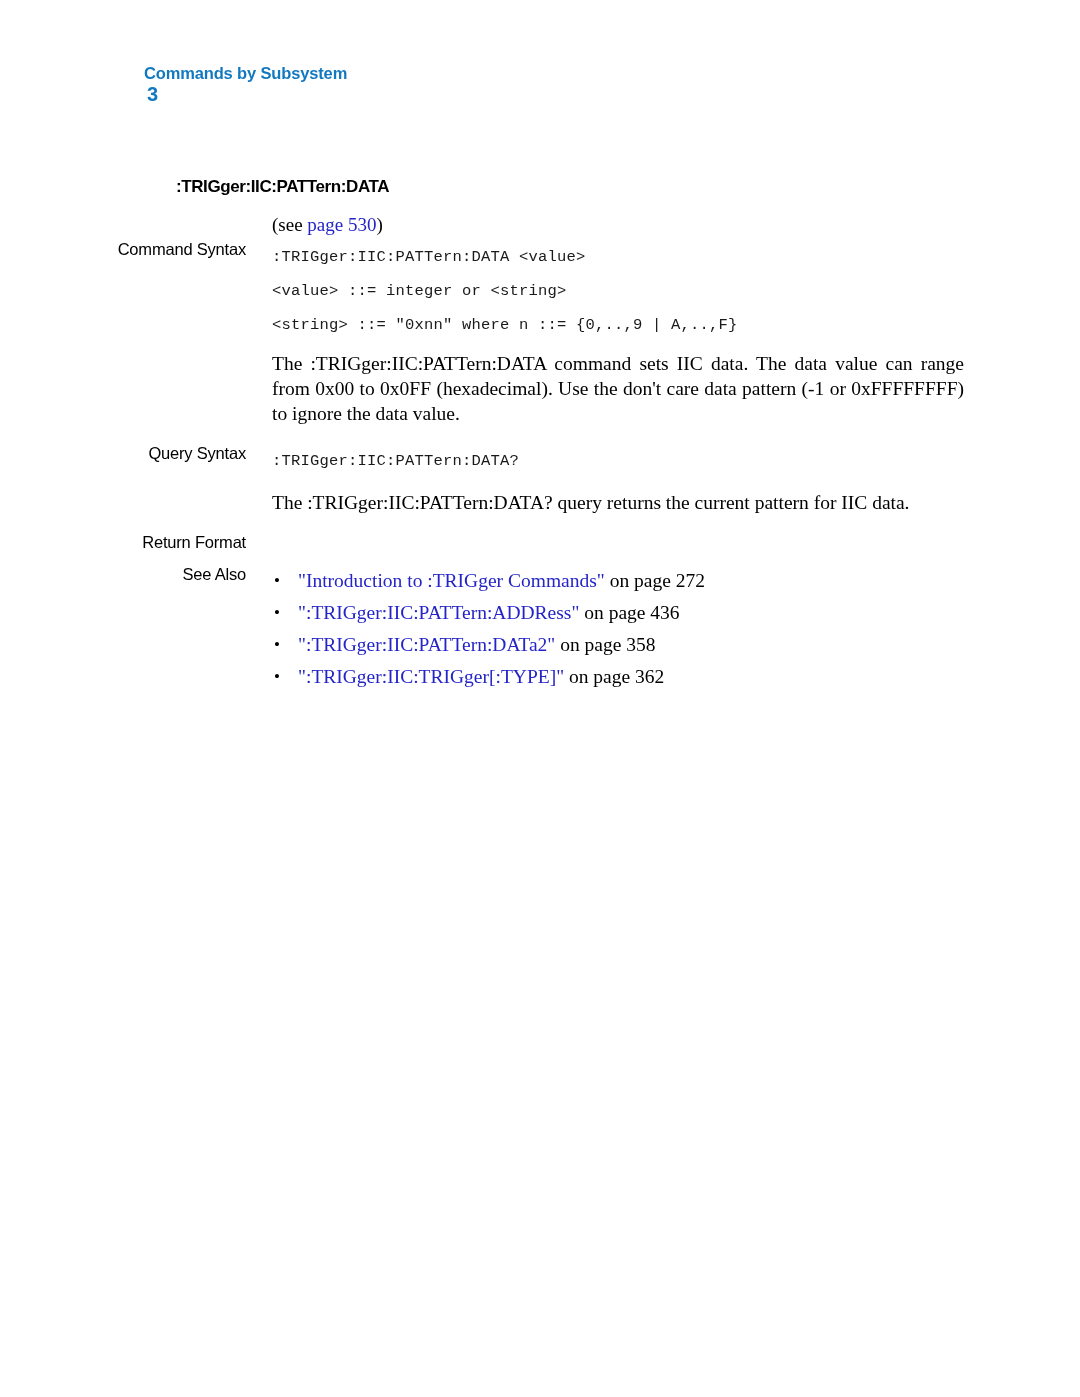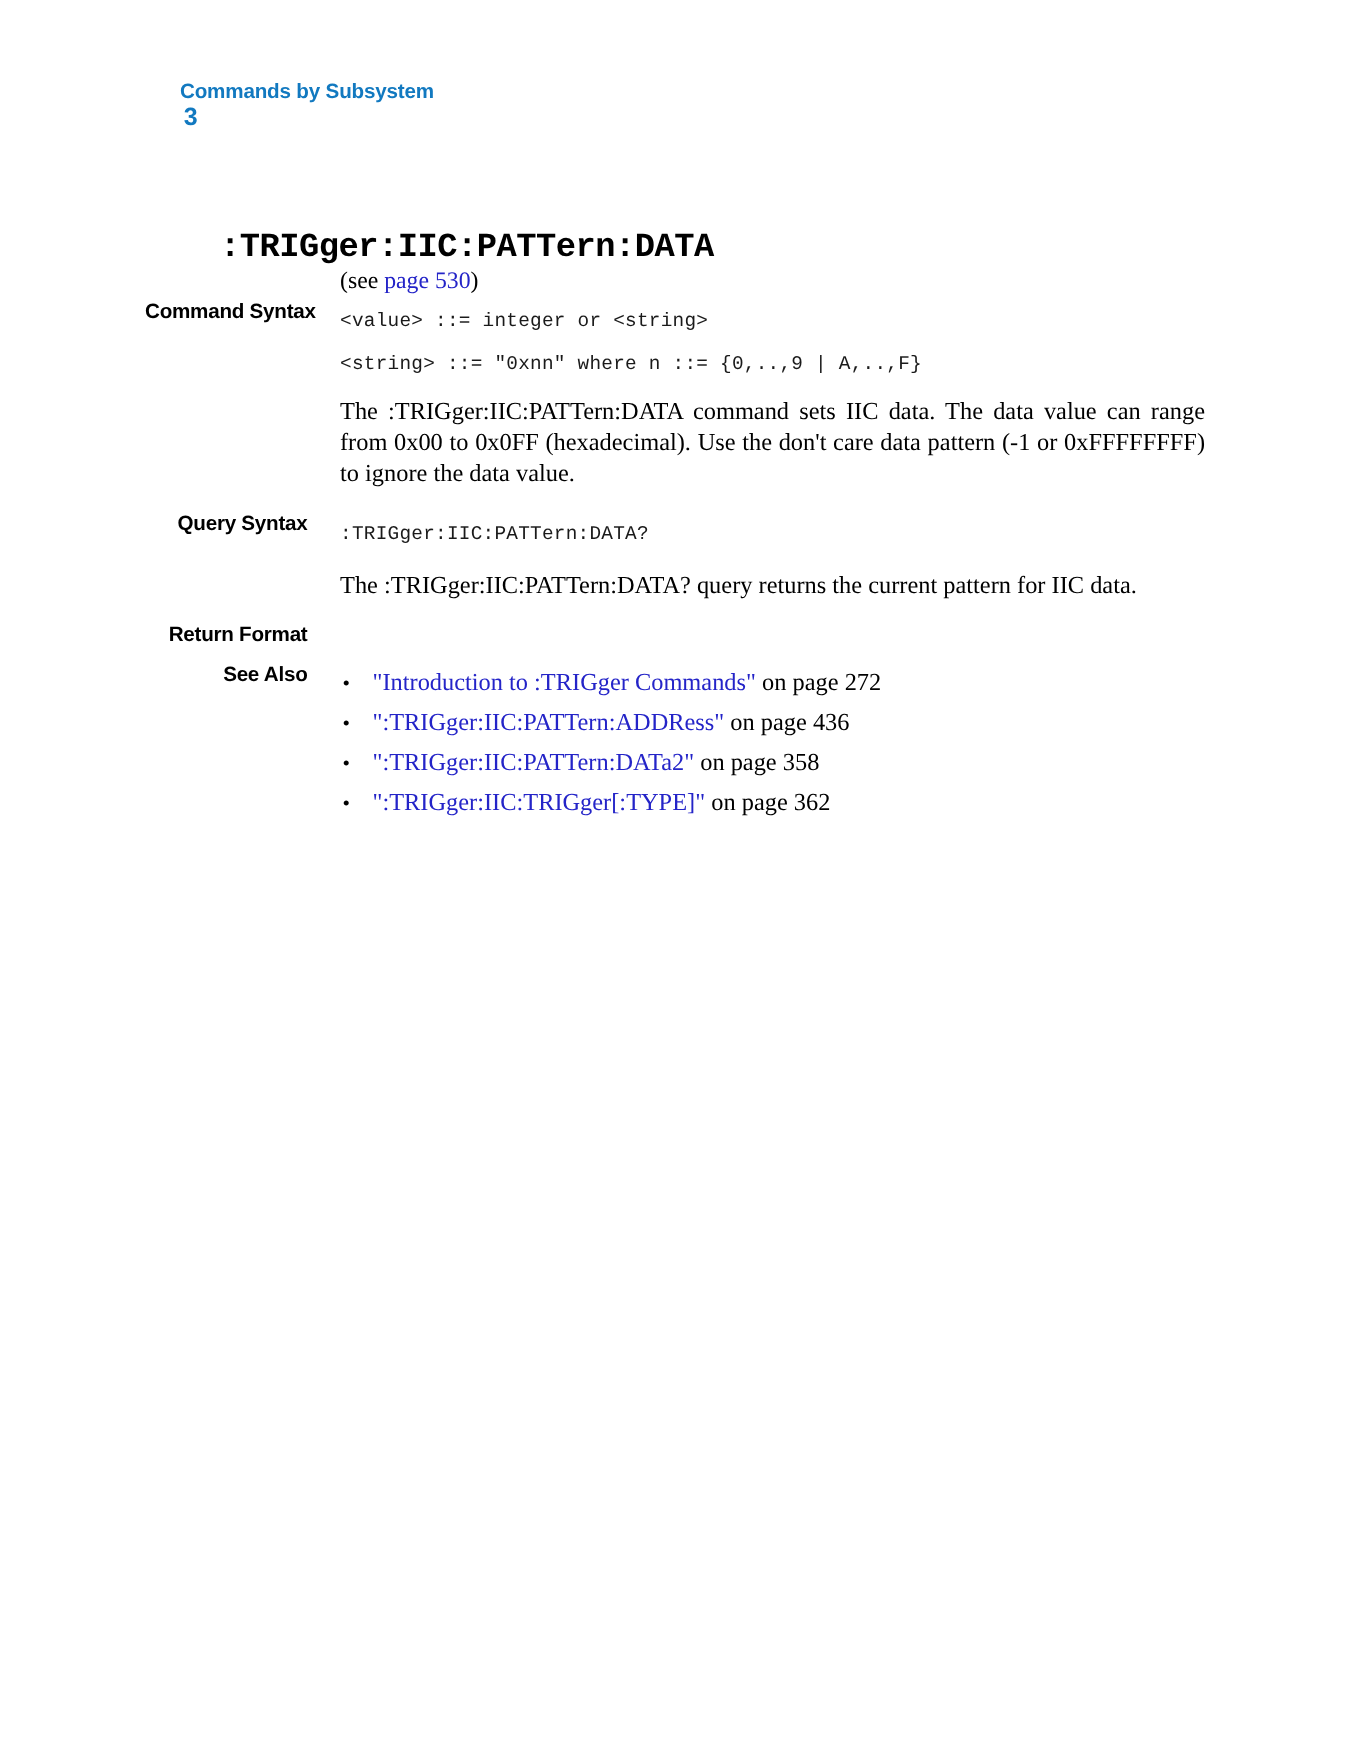--- a/index.html
+++ b/index.html
@@ -46,23 +46,23 @@
     margin-left: 28px;
     min-width: 14px;
     text-align: right;
   }
 
   
   .command-title {
     position: absolute;
     left: 176px;
     top: 166px;
-    font-family: Liberation Mono, monospace;
+    font-family: Liberation Sans, sans-serif;
     font-weight: bold;
-    font-size: 27px;
+    font-size: 17px;
     letter-spacing: -0.4px;
     color: #000;
     white-space: nowrap;
   }
 
   
   .content {
     position: absolute;
     left: 116px;
     top: 212px;
@@ -73,21 +73,21 @@
     display: flex;
     align-items: flex-start;
   }
   .label-col {
     width: 146px;
     flex: 0 0 146px;
     text-align: right;
     padding-right: 16px;
     box-sizing: border-box;
     font-family: "Liberation Sans", "DejaVu Sans", sans-serif;
-    font-weight: bold;
+    font-weight: normal;
     font-size: 16.5px;
     letter-spacing: -0.2px;
     color: #000;
     white-space: nowrap;
   }
   .body-col {
     flex: 1 1 auto;
     padding-left: 10px;
     box-sizing: border-box;
   }
@@ -196,20 +196,21 @@
     <div class="row">
       <div class="label-col"></div>
       <div class="body-col">
         <div class="see-page"><span>(see </span><span class="link">page  530</span><span>)</span></div>
       </div>
     </div>
 
     <div class="row">
       <div class="label-col">Command Syntax</div>
       <div class="body-col">
+        <div class="code">:TRIGger:IIC:PATTern:DATA &lt;value&gt;</div>
         <div class="code">&lt;value&gt; ::= integer or &lt;string&gt;</div>
         <div class="code">&lt;string&gt; ::= "0xnn" where n ::= {0,..,9 | A,..,F}</div>
         <p class="para">The :TRIGger:IIC:PATTern:DATA command sets IIC data. The data value can range from 0x00 to 0x0FF (hexadecimal). Use the don't care data pattern (-1 or 0xFFFFFFFF) to ignore the data value.</p>
       </div>
     </div>
 
     <div class="spacer-md"></div>
 
     <div class="row">
       <div class="label-col">Query Syntax</div>

